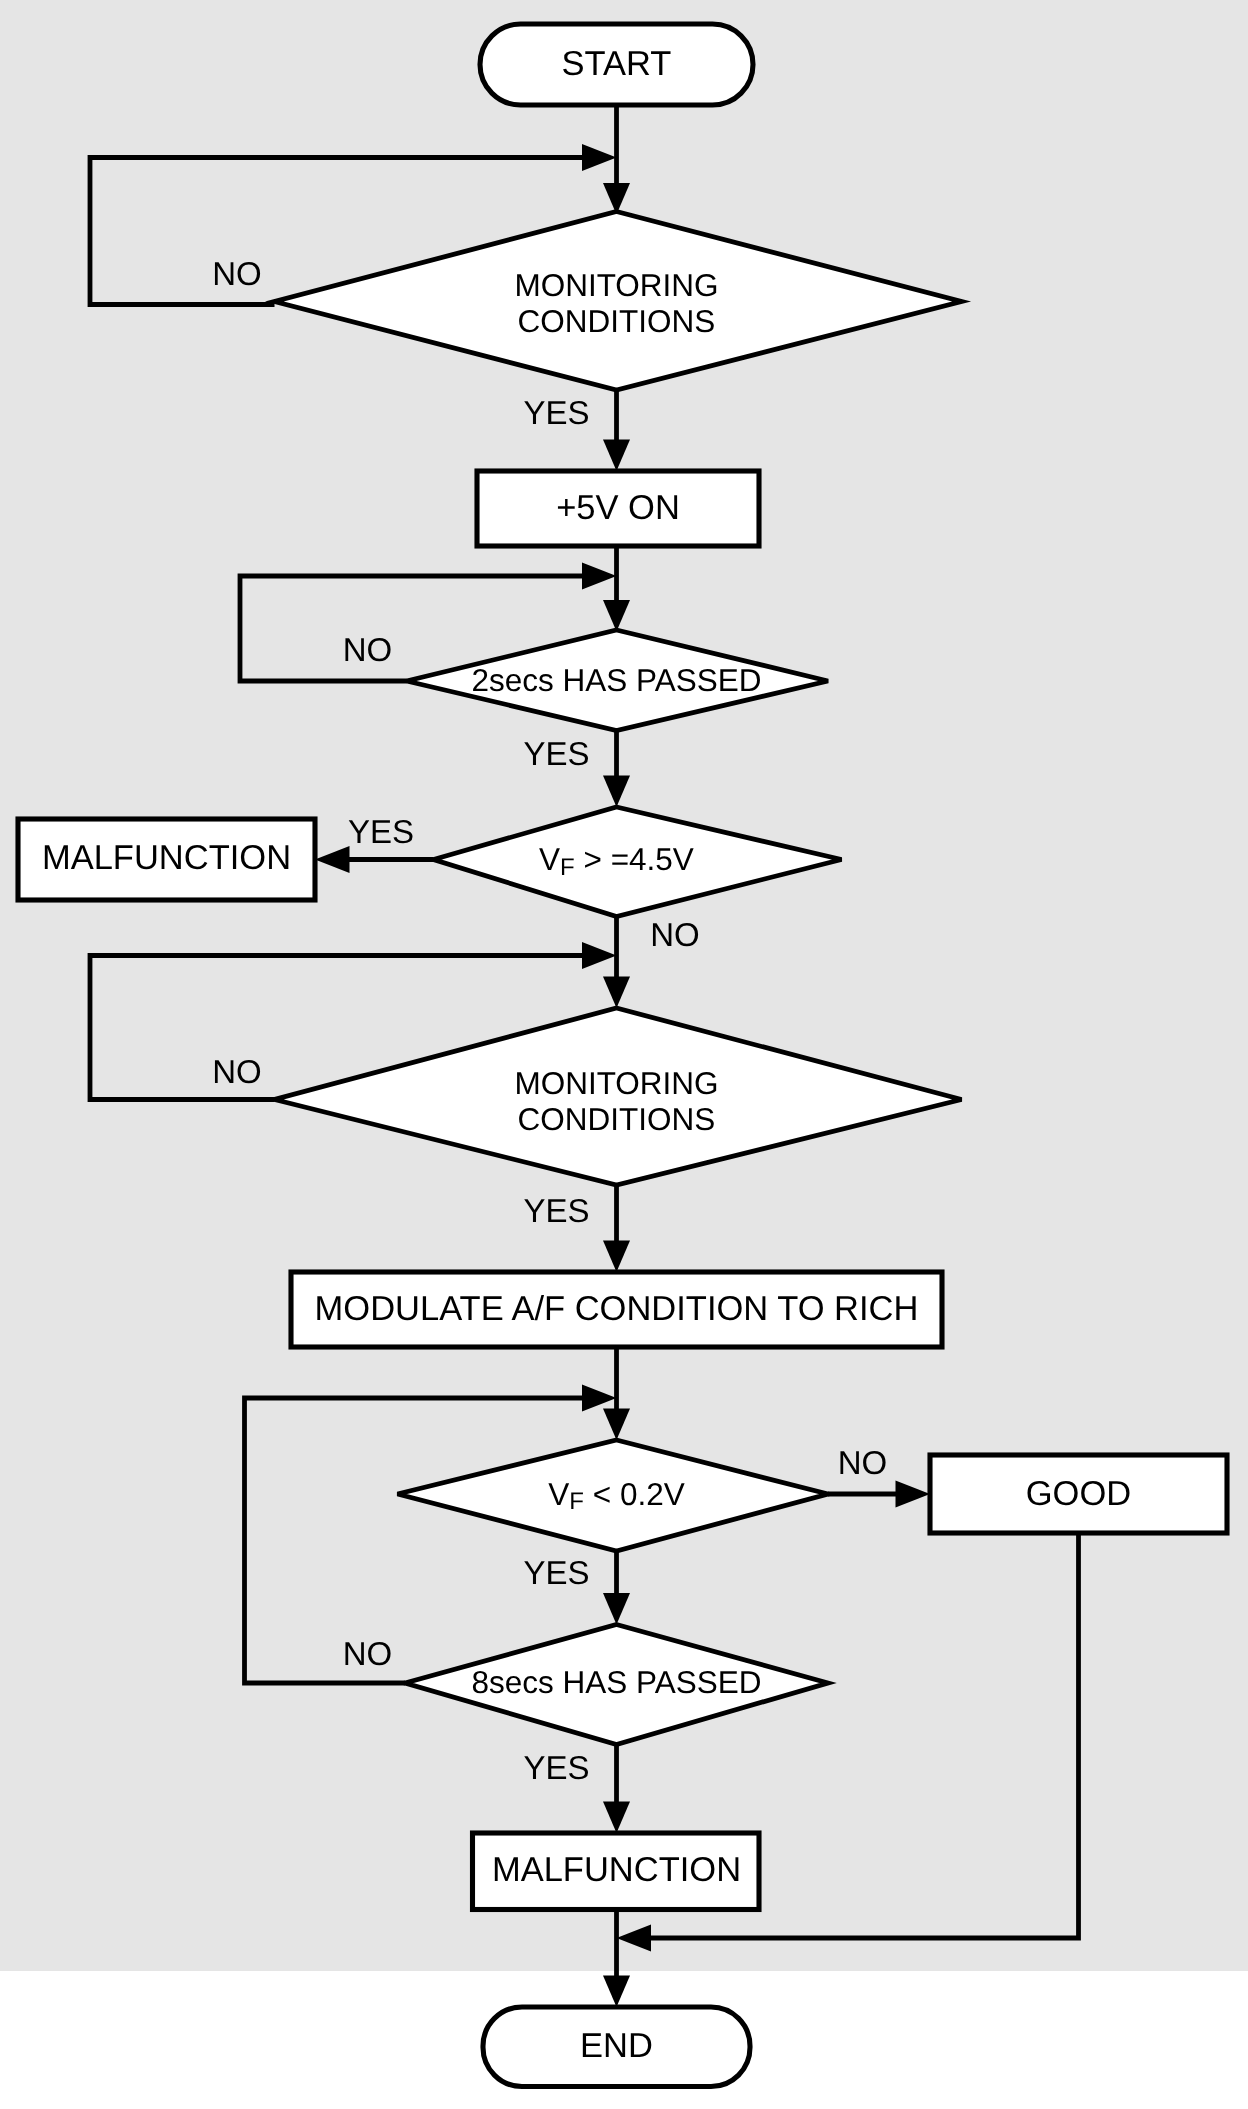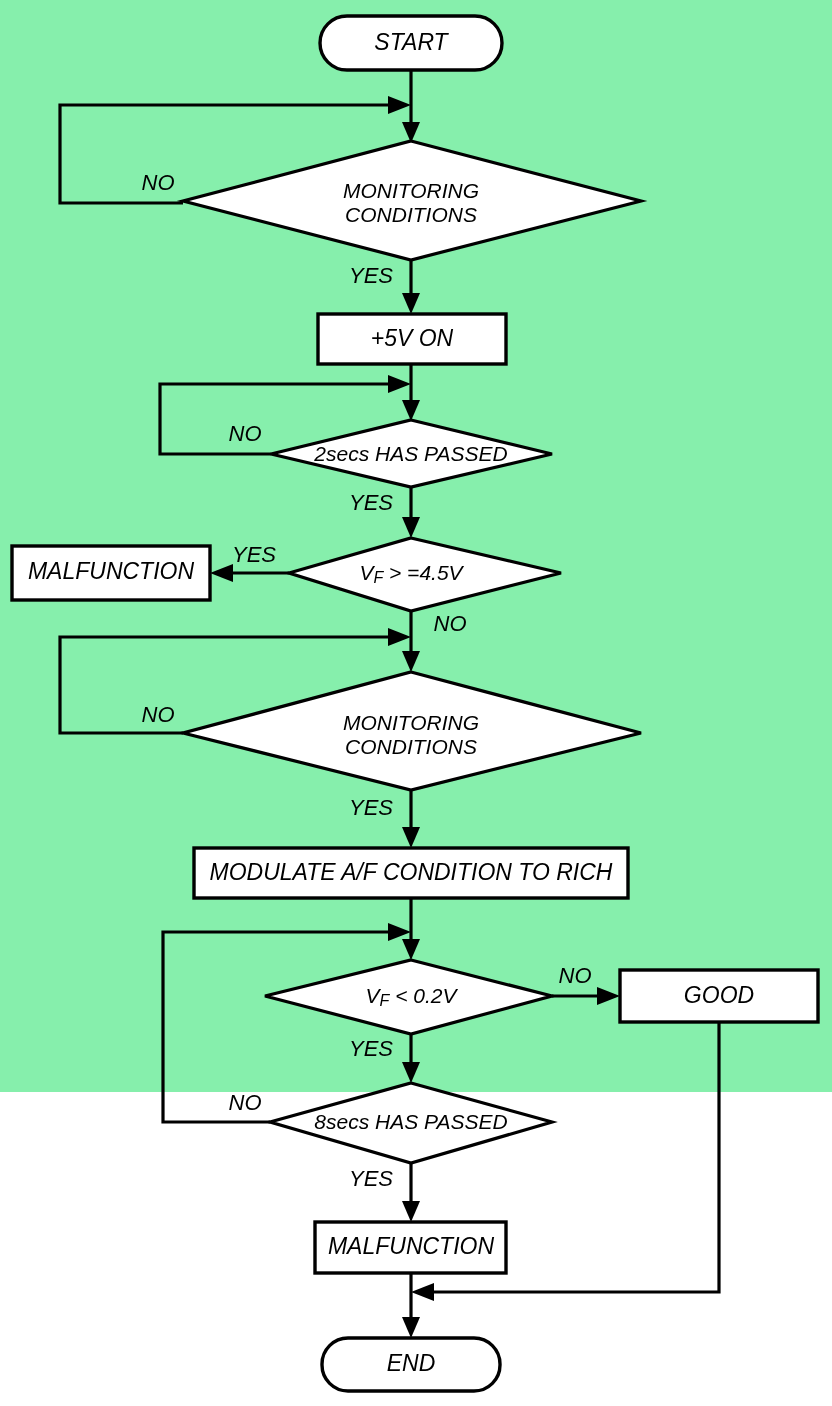--- a/index.html
+++ b/index.html
@@ -9,23 +9,22 @@
   }
   body {
     width: 832px;
     height: 1406px;
     font-family: "Liberation Sans", sans-serif;
     overflow: hidden;
   }
   #flowchart-root {
     position: relative;
     width: 832px;
-    height: 1092px;
-    background: #86efac;
-    font-style: italic;
+    height: 1314px;
+    background: #e5e5e5;
   }
   svg.chart-surface {
     display: block;
     width: 832px;
     height: 1406px;
   }
   .shape-outline {
     fill: #ffffff;
     stroke: #000000;
     stroke-width: 3.4;

